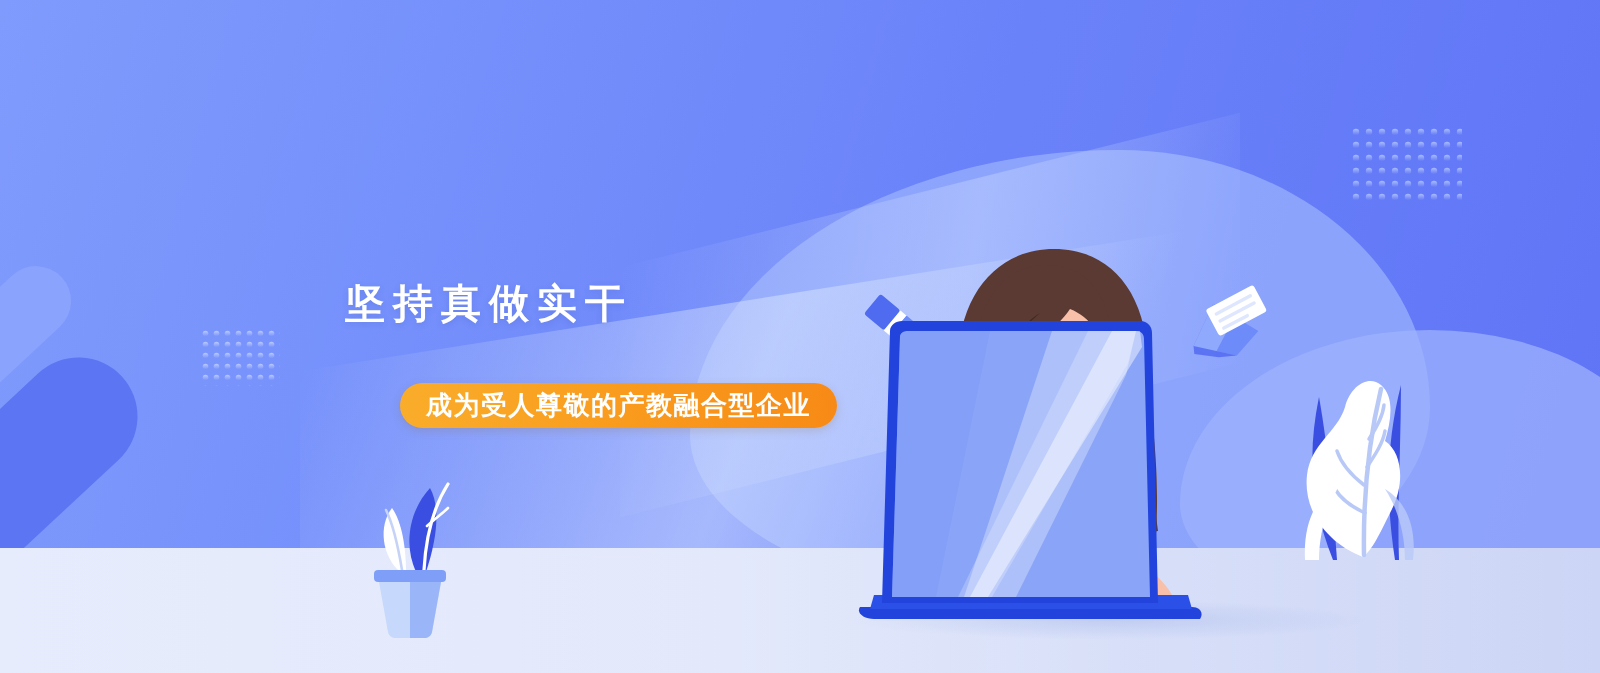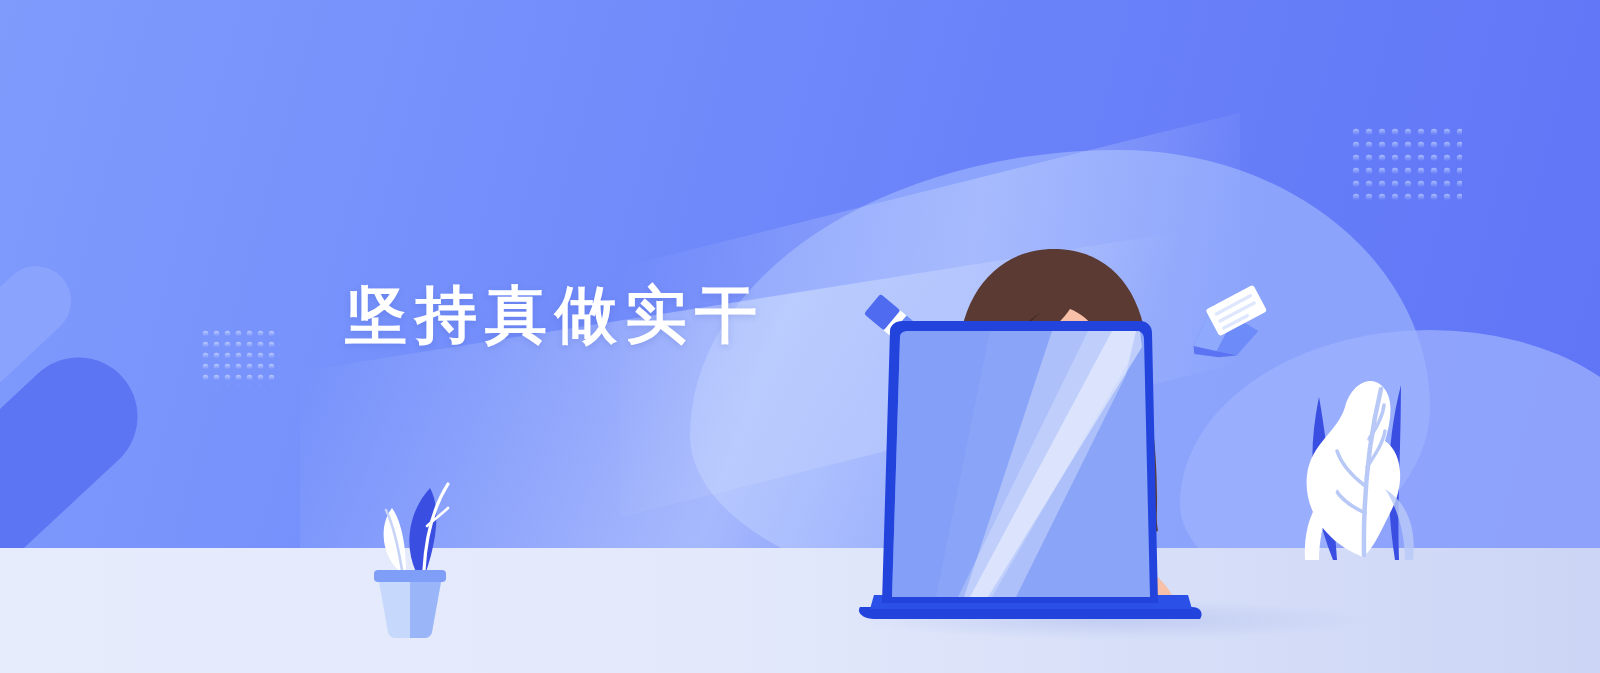--- a/index.html
+++ b/index.html
@@ -89,21 +89,21 @@
   
   .dot-grid { position: absolute; }
   #dots-right { left: 1352px; top: 128px; }
   #dots-left  { left: 202px;  top: 330px; }
 
   
   #headline {
     position: absolute;
     left: 345px; top: 282px;
     color: #ffffff;
-    font-size: 62px;
+    font-size: 40px;
     font-weight: 700;
     letter-spacing: 8px;
     line-height: 1.05;
     white-space: nowrap;
     text-shadow: 0 2px 6px rgba(50,70,170,.18);
   }
   #subtitle-pill {
     position: absolute;
     left: 400px; top: 383px;
     height: 45px;
@@ -312,14 +312,15 @@
         <path d="M52 362 L60 102 C60 98 64 96 68 96 L150 96 L96 362 Z" fill="#7e9bf6" opacity=".55"></path>
         <path d="M212 96 L296 96 L286 140 L176 362 L124 362 Z" fill="#ffffff" opacity=".30"></path>
         <path d="M248 96 L296 96 L288 128 L152 362 L118 362 Z" fill="#ffffff" opacity=".22"></path>
         <path d="M272 96 L300 96 L302 112 L148 362 L130 362 Z" fill="#ffffff" opacity=".45"></path>
       </g>
     </svg>
   </div>
 
   <div id="headline">坚持真做实干</div>
 
+  <div id="subtitle-pill">成为受人尊敬的产教融合型企业</div>
 
 </div>
 
 </body></html>

